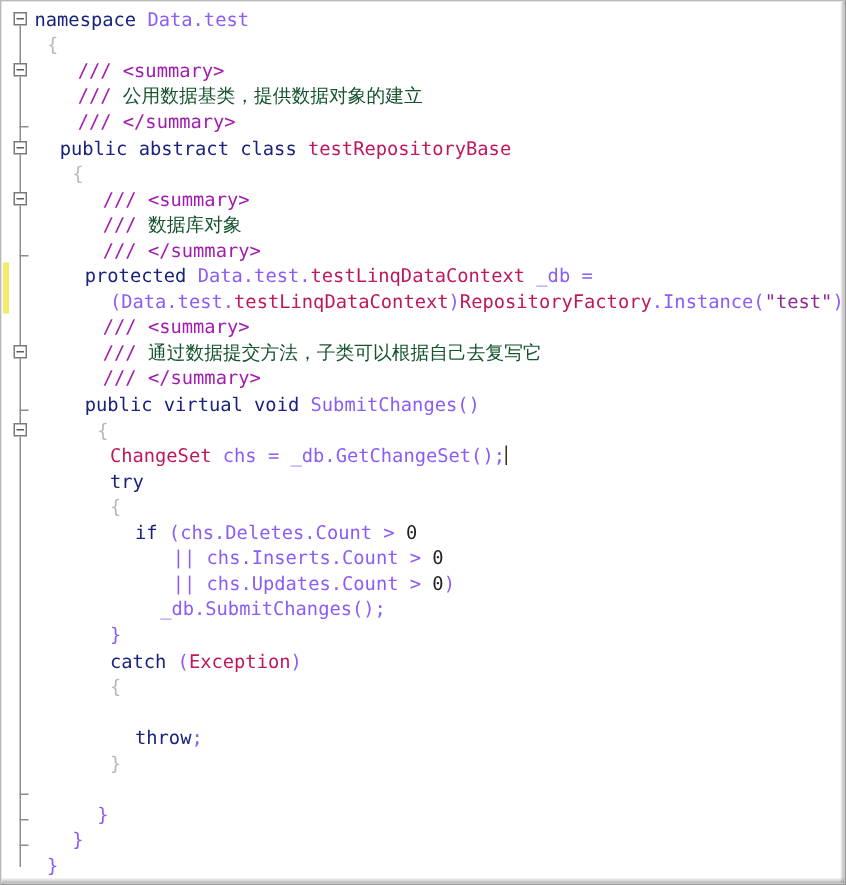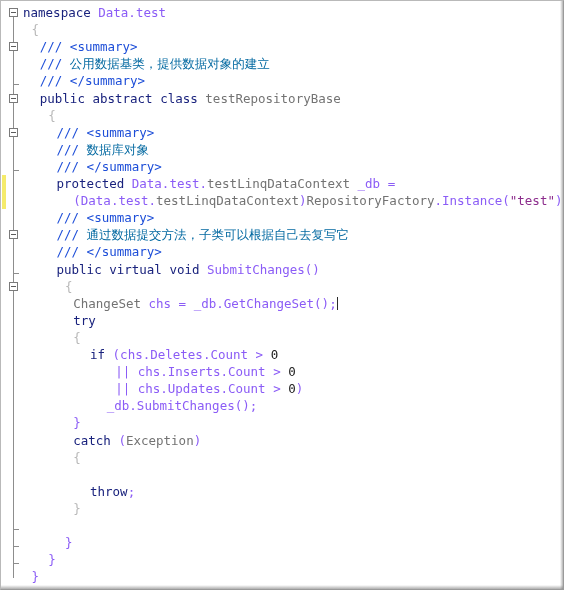--- a/index.html
+++ b/index.html
@@ -105,31 +105,31 @@
     font-size: 12.5px;
     line-height: 17.1px;
     white-space: pre;
     color: #202020;
   }
   .ln {
     height: 17.1px;
     white-space: pre;
   }
   .kw     { color: #19227d; }
-  .type   { color: #737373; }
+  .type   { color: #be185d; }
   .str    { color: #8c2c8c; }
-  .cmt    { color: #1d4ed8; }
+  .cmt    { color: #a21caf; margin-left: 12px; }
   .num    { color: #202020; }
   .plain  { color: #8b5cf6; }
   .brace  { color: #b8b8b8; }
 
   
   .cjk {
     font-family: "DejaVu Sans", "Liberation Sans", sans-serif;
-    color: #0369a1;
+    color: #14532d;
     font-size: 12.5px;
   }
 
   
   .caret {
     display: inline-block;
     width: 1px;
     height: 13px;
     background: #2b2b2b;
     vertical-align: -2px;

